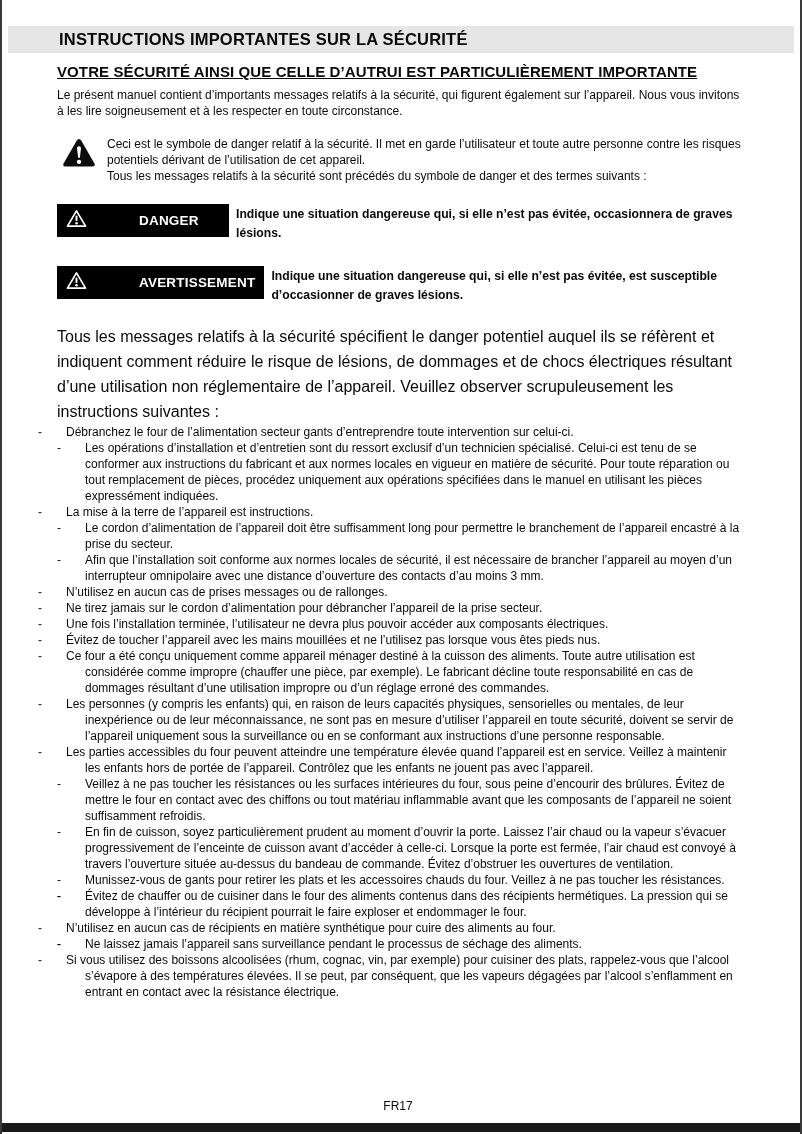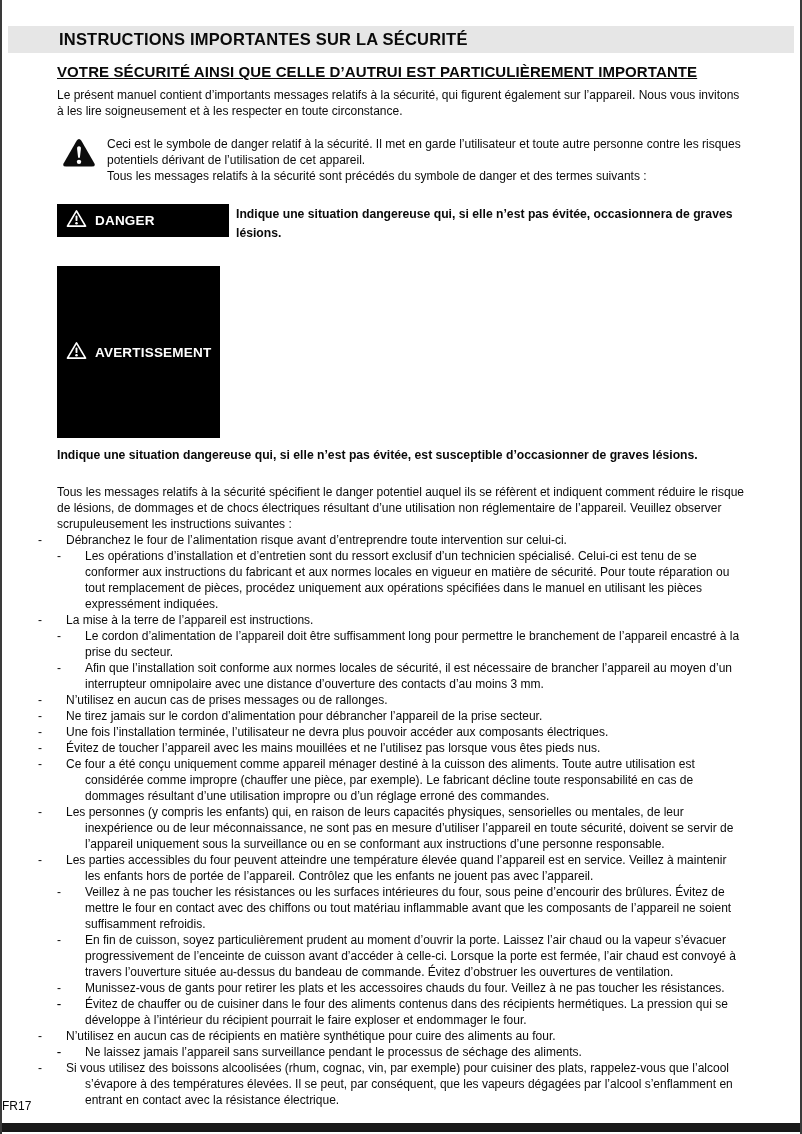--- a/index.html
+++ b/index.html
@@ -47,60 +47,61 @@
     align-items: flex-start;
   }
   .symbol-icon { flex: 0 0 34px; padding-top: 2px; }
   .symbol-text { font-size: 12px; line-height: 16px; }
   .alert-row {
     margin: 20px 55px 0 55px;
     display: flex;
     gap: 7px;
     align-items: flex-start;
   }
-  .alert-row.second { margin-top: 23px; flex-direction: column; }
+  .alert-row.second { margin-top: 23px; }
   .alert-box {
     flex: 0 0 172px;
     background: #000000;
     color: #ffffff;
     display: flex;
     align-items: center;
     gap: 8px;
     padding: 5px 9px;
     min-height: 31px;
   }
   .alert-box .alert-label {
     font-weight: 700;
     font-size: 13.5px;
     letter-spacing: 0.2px;
     white-space: nowrap;
+    margin-left: 44px;
   }
   .alert-desc {
     font-size: 12.2px;
     font-weight: 700;
     line-height: 19px;
     padding-top: 1px;
   }
   .rules-intro {
     margin: 19px 55px 0 55px;
-    font-size: 12px;
-    line-height: 16px;
+    font-size: 16px;
+    line-height: 25px;
   }
   .list {
     margin: 0 55px 0 55px;
     font-size: 12px;
     line-height: 16px;
   }
   .item { position: relative; padding-left: 28px; }
   .item .marker { position: absolute; left: 0; top: 0; }
   .item.flush { text-indent: -19px; }
   .page-number {
     position: absolute;
     left: 0; right: 6px; bottom: 21px;
-    text-align: left;
+    text-align: center;
     font-size: 12px;
   }
   .bottom-bar {
     position: absolute;
     left: 0; right: 0; bottom: 2px;
     height: 9px;
     background: #191919;
   }
 </style>
 </head>
@@ -154,21 +155,21 @@
         </svg>
       </span>
       <span class="alert-label">AVERTISSEMENT</span>
     </div>
     <div class="alert-desc">Indique une situation dangereuse qui, si elle n’est pas évitée, est susceptible d’occasionner de graves lésions.</div>
   </div>
 
   <div class="rules-intro">Tous les messages relatifs à la sécurité spécifient le danger potentiel auquel ils se réfèrent et indiquent comment réduire le risque de lésions, de dommages et de chocs électriques résultant d’une utilisation non réglementaire de l’appareil. Veuillez observer scrupuleusement les instructions suivantes :</div>
 
   <div class="list">
-      <div class="item flush"><span class="marker">-</span><span>Débranchez le four de l’alimentation risque avant d’entreprendre toute intervention sur celui-ci.</span></div>
+      <div class="item flush"><span class="marker">-</span><span>Débranchez le four de l’alimentation secteur gants d’entreprendre toute intervention sur celui-ci.</span></div>
       <div class="item indent"><span class="marker">-</span><span>Les opérations d’installation et d’entretien sont du ressort exclusif d’un technicien spécialisé. Celui-ci est tenu de se conformer aux instructions du fabricant et aux normes locales en vigueur en matière de sécurité. Pour toute réparation ou tout remplacement de pièces, procédez uniquement aux opérations spécifiées dans le manuel en utilisant les pièces expressément indiquées.</span></div>
       <div class="item flush"><span class="marker">-</span><span>La mise à la terre de l’appareil est instructions.</span></div>
       <div class="item indent"><span class="marker">-</span><span>Le cordon d’alimentation de l’appareil doit être suffisamment long pour permettre le branchement de l’appareil encastré à la prise du secteur.</span></div>
       <div class="item indent"><span class="marker">-</span><span>Afin que l’installation soit conforme aux normes locales de sécurité, il est nécessaire de brancher l’appareil au moyen d’un interrupteur omnipolaire avec une distance d’ouverture des contacts d’au moins 3 mm.</span></div>
       <div class="item flush"><span class="marker">-</span><span>N’utilisez en aucun cas de prises messages ou de rallonges.</span></div>
       <div class="item flush"><span class="marker">-</span><span>Ne tirez jamais sur le cordon d’alimentation pour débrancher l’appareil de la prise secteur.</span></div>
       <div class="item flush"><span class="marker">-</span><span>Une fois l’installation terminée, l’utilisateur ne devra plus pouvoir accéder aux composants électriques.</span></div>
       <div class="item flush"><span class="marker">-</span><span>Évitez de toucher l’appareil avec les mains mouillées et ne l’utilisez pas lorsque vous êtes pieds nus.</span></div>
       <div class="item flush"><span class="marker">-</span><span>Ce four a été conçu uniquement comme appareil ménager destiné à la cuisson des aliments. Toute autre utilisation est considérée comme impropre (chauffer une pièce, par exemple). Le fabricant décline toute responsabilité en cas de dommages résultant d’une utilisation impropre ou d’un réglage erroné des commandes.</span></div>
       <div class="item flush"><span class="marker">-</span><span>Les personnes (y compris les enfants) qui, en raison de leurs capacités physiques, sensorielles ou mentales, de leur inexpérience ou de leur méconnaissance, ne sont pas en mesure d’utiliser l’appareil en toute sécurité, doivent se servir de l’appareil uniquement sous la surveillance ou en se conformant aux instructions d’une personne responsable.</span></div>

